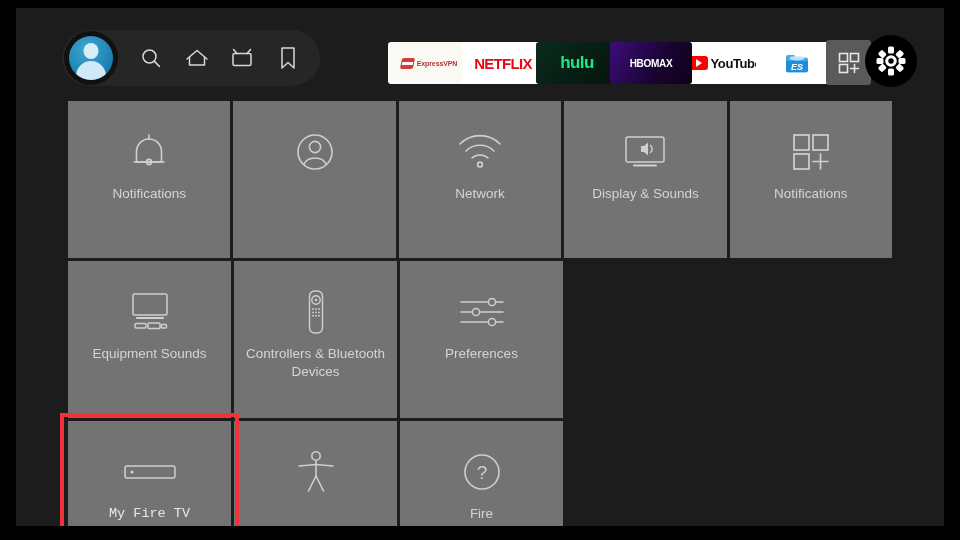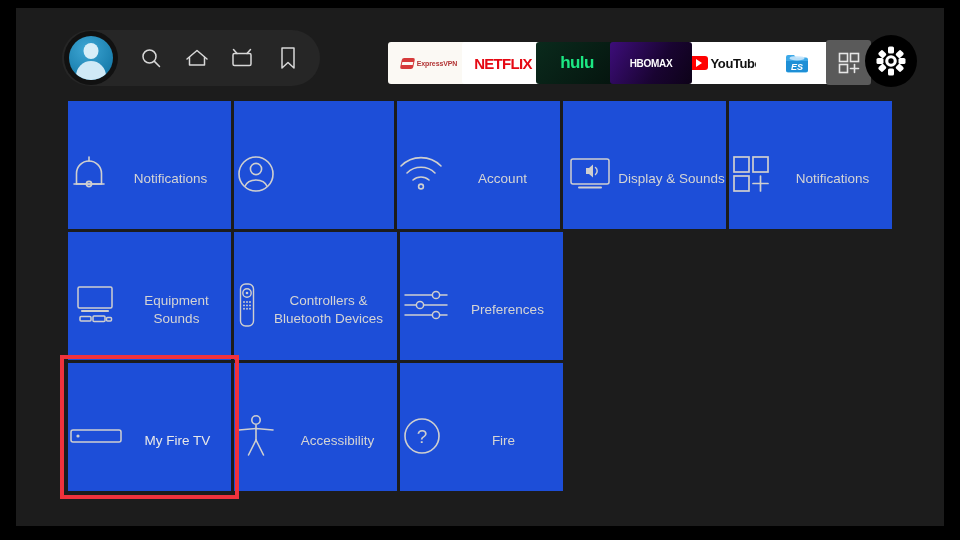--- a/index.html
+++ b/index.html
@@ -171,24 +171,24 @@
     top: 93px;
     width: 824px;
   }
   .grid-row {
     display: flex;
     gap: 3px;
     margin-bottom: 3px;
   }
   .tile {
     width: 163px;
-    height: 128px;
-    background: #1d4ed8;
-    display: flex;
-    flex-direction: row;
+    height: 157px;
+    background: #737373;
+    display: flex;
+    flex-direction: column;
     align-items: center;
     justify-content: flex-start;
     padding-top: 28px;
     position: relative;
   }
   .tile-icon {
     height: 46px;
     display: flex;
     align-items: center;
     justify-content: center;
@@ -200,21 +200,21 @@
     text-align: center;
     line-height: 18px;
     width: 150px;
     font-family: "Liberation Sans", sans-serif;
   }
   .tile.selected {
     outline: 4px solid #f0323c;
     outline-offset: 4px;
     z-index: 5;
   }
-  .tile.selected .tile-label { color: #e8e8e8; }
+  .tile.selected .tile-label { color: #e8e8e8; font-family: Liberation Mono, monospace; }
 </style>
 </head>
 <body>
 
 <div id="screen">
 
   <div id="topbar">
 
     <div class="nav-pill"></div>
 
@@ -345,21 +345,21 @@
 
       <div class="tile">
         <div class="tile-icon">
           <svg width="48" height="40" viewBox="0 0 48 40" fill="none" stroke="#cfcfcf" stroke-width="1.6" stroke-linecap="round">
             <path d="M4 12 A28 28 0 0 1 44 12"></path>
             <path d="M10 19 A20 20 0 0 1 38 19"></path>
             <path d="M16 26 A12 12 0 0 1 32 26"></path>
             <circle cx="24" cy="32.5" r="2.4"></circle>
           </svg>
         </div>
-        <div class="tile-label">Account</div>
+        <div class="tile-label">Network</div>
       </div>
 
       <div class="tile">
         <div class="tile-icon">
           <svg width="54" height="40" viewBox="0 0 54 40" fill="none" stroke="#cfcfcf" stroke-width="1.5" stroke-linejoin="round" stroke-linecap="round">
             <rect x="8" y="5" width="38" height="25" rx="2"></rect>
             <line x1="16" y1="33.5" x2="38" y2="33.5" stroke-width="2"></line>
             <path d="M23 14 h3 l4 -3.5 v13 l-4 -3.5 h-3 Z" fill="#cfcfcf" stroke="none"></path>
             <path d="M32.5 13.5 a4.5 4.5 0 0 1 0 7"></path>
           </svg>
@@ -453,21 +453,20 @@
       <div class="tile">
         <div class="tile-icon">
           <svg width="44" height="46" viewBox="0 0 44 46" fill="none" stroke="#cfcfcf" stroke-width="1.6" stroke-linecap="round" stroke-linejoin="round">
             <circle cx="22" cy="7" r="4.2"></circle>
             <path d="M22 12.5 V27"></path>
             <path d="M5 17 L22 15.5 L39 17"></path>
             <path d="M22 27 L14.5 42"></path>
             <path d="M22 27 L29.5 42"></path>
           </svg>
         </div>
-        <div class="tile-label">Accessibility</div>
       </div>
 
       <div class="tile">
         <div class="tile-icon">
           <svg width="44" height="44" viewBox="0 0 44 44" fill="none" stroke="#cfcfcf" stroke-width="1.6">
             <circle cx="22" cy="22" r="17"></circle>
             <text x="22" y="29" font-family="Liberation Sans, sans-serif" font-size="19" fill="#cfcfcf" stroke="none" text-anchor="middle">?</text>
           </svg>
         </div>
         <div class="tile-label">Fire</div>

